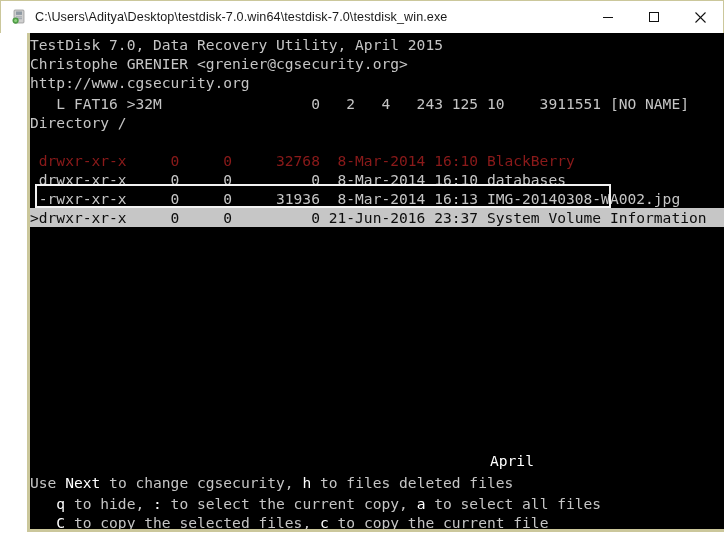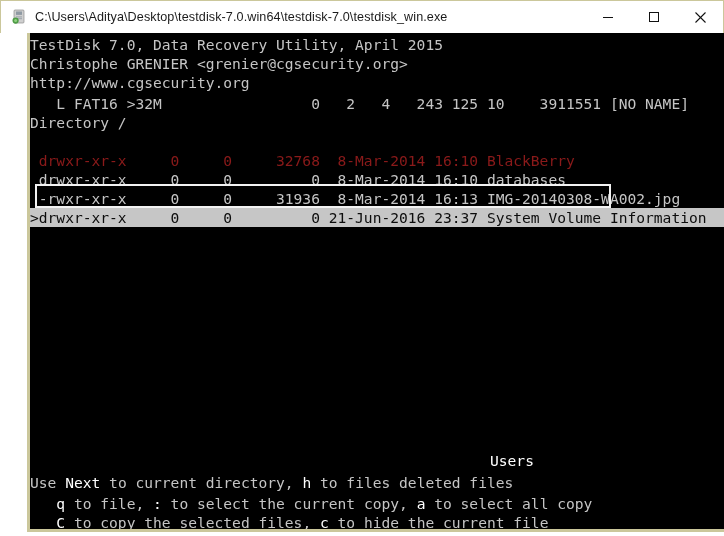--- a/index.html
+++ b/index.html
@@ -183,27 +183,27 @@
       
       <div class="row txt-red" style="top:118px;left:0px;"> drwxr-xr-x     0     0     32768  8-Mar-2014 16:10 BlackBerry</div>
 
       <div class="row txt-norm" style="top:137px;left:0px;"> drwxr-xr-x     0     0         0  8-Mar-2014 16:10 databases</div>
 
       <div class="row txt-norm" style="top:156px;left:0px;"> -rwxr-xr-x     0     0     31936  8-Mar-2014 16:13 IMG-20140308-WA002.jpg</div>
 
       <div class="row rev" style="top:175px;left:0px;">&gt;drwxr-xr-x     0     0         0 21-Jun-2016 23:37 System Volume Information</div>
 
       
-      <div class="row txt-bright" style="top:418px;left:460px;width:120px;">Users</div>
+      <div class="row txt-bright" style="top:418px;left:460px;width:120px;">April</div>
 
       
-      <div class="row" style="top:440px;left:0px;"><span class="txt-norm">Use </span><span class="txt-bright">Next</span><span class="txt-norm"> to current directory, </span><span class="txt-bright">h</span><span class="txt-norm"> to files deleted files</span></div>
-
-      <div class="row" style="top:461px;left:0px;"><span class="txt-norm">   </span><span class="txt-bright">q</span><span class="txt-norm"> to file, </span><span class="txt-bright">:</span><span class="txt-norm"> to select the current copy, </span><span class="txt-bright">a</span><span class="txt-norm"> to select all copy</span></div>
-
-      <div class="row" style="top:480px;left:0px;"><span class="txt-norm">   </span><span class="txt-bright">C</span><span class="txt-norm"> to copy the selected files, </span><span class="txt-bright">c</span><span class="txt-norm"> to hide the current file</span></div>
+      <div class="row" style="top:440px;left:0px;"><span class="txt-norm">Use </span><span class="txt-bright">Next</span><span class="txt-norm"> to change cgsecurity, </span><span class="txt-bright">h</span><span class="txt-norm"> to files deleted files</span></div>
+
+      <div class="row" style="top:461px;left:0px;"><span class="txt-norm">   </span><span class="txt-bright">q</span><span class="txt-norm"> to hide, </span><span class="txt-bright">:</span><span class="txt-norm"> to select the current copy, </span><span class="txt-bright">a</span><span class="txt-norm"> to select all files</span></div>
+
+      <div class="row" style="top:480px;left:0px;"><span class="txt-norm">   </span><span class="txt-bright">C</span><span class="txt-norm"> to copy the selected files, </span><span class="txt-bright">c</span><span class="txt-norm"> to copy the current file</span></div>
 
     </div>
 
     <div id="deleted-box"></div>
   </div>
 
 </div>
 
 </body></html>

